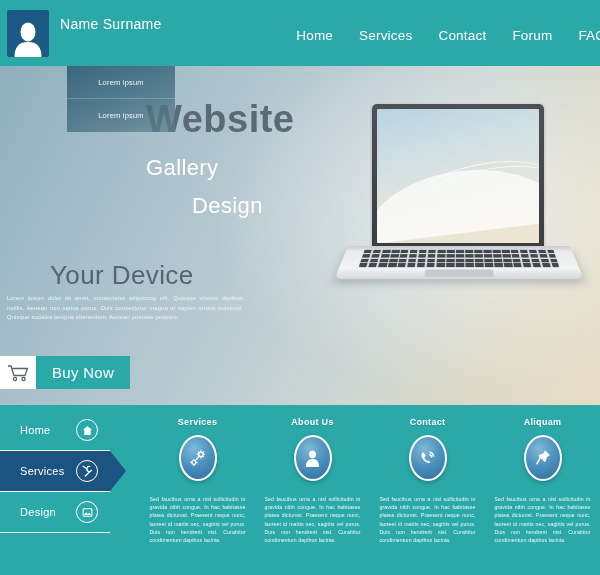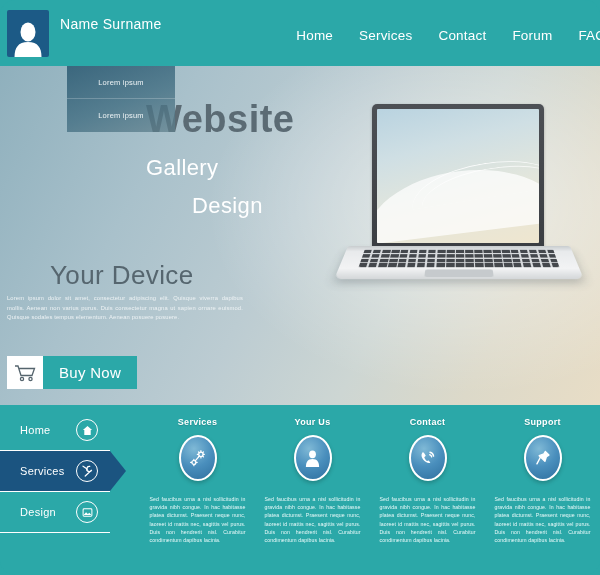--- a/index.html
+++ b/index.html
@@ -80,21 +80,21 @@
     position: absolute; left: 6px; top: 194px;
     font-size: 26px; color: #56666f; font-weight: 300; letter-spacing: .4px; margin-left: 44px;
   }
   .d-body {
     position: absolute; left: 7px; top: 228px; width: 236px;
     font-size: 5.8px; line-height: 9.5px; color: #eef3f5;
     text-align: justify; letter-spacing: .15px;
   }
 
   
-  .buy { position: absolute; left: 7px; top: 290px; display: flex; align-items: flex-start; }
+  .buy { position: absolute; left: 0; top: 290px; display: flex; align-items: flex-start; }
   .buy-icon {
     width: 36px; height: 33px; background: #ffffff;
     display: flex; align-items: center; justify-content: center;
   }
   .buy-btn {
     background: #2ba8a8; color: #ffffff; font-size: 15px; font-weight: 300;
     padding: 0 16px; display: flex; align-items: center; letter-spacing: .3px;
     border: none; cursor: pointer; height: 33px;
   }
 
@@ -317,21 +317,21 @@
             <path d="M13.6 1.8 v1.2 M13.6 8.2 v1.2 M9.8 5.6 h1.2 M16 5.6 h1.2 M11 3 l.9.9 M15.4 7.4 l.9.9 M16.3 3 l-.9.9 M11.9 7.4 l-.9.9"></path>
             <circle cx="6.2" cy="14.2" r="2.1"></circle>
             <path d="M6.2 10.8 v1.1 M6.2 16.5 v1.1 M2.8 14.2 h1.1 M8.5 14.2 h1.1"></path>
             <path d="M11.9 7.4 L7.6 12.6"></path>
           </svg>
         </div>
         <div class="feat-body">Sed faucibus urna a nisl sollicitudin in gravida nibh congue. In hac habitasse platea dictumst. Praesent neque nunc, laoreet id mattis nec, sagittis vel purus. Duis non hendrerit nisl. Curabitur condimentum dapibus lacinia.</div>
       </div>
 
       <div class="feat">
-        <div class="feat-title">Your Us</div>
+        <div class="feat-title">About Us</div>
         <div class="feat-badge">
           <svg width="17" height="19" viewBox="0 0 18 20" fill="#ffffff">
             <ellipse cx="9" cy="5.6" rx="3.6" ry="4.2"></ellipse>
             <path d="M9 10.4 C3.8 10.4 2 14 2 19 L16 19 C16 14 14.2 10.4 9 10.4 Z"></path>
           </svg>
         </div>
         <div class="feat-body">Sed faucibus urna a nisl sollicitudin in gravida nibh congue. In hac habitasse platea dictumst. Praesent neque nunc, laoreet id mattis nec, sagittis vel purus. Duis non hendrerit nisl. Curabitur condimentum dapibus lacinia.</div>
       </div>
 
       <div class="feat">
@@ -340,21 +340,21 @@
           <svg width="19" height="19" viewBox="0 0 20 20" fill="none" stroke="#ffffff" stroke-width="1.5" stroke-linecap="round">
             <path d="M5.2 3.2 C3.4 5 3 8 5.4 11 C7.8 14 10.8 15.4 13 14.4 L11.4 12 L9.4 12.6 C8 11.6 7 10.2 6.6 8.6 L8.2 7.2 L6.6 4.6 Z" fill="#ffffff" stroke="none"></path>
             <path d="M12.6 3.4 a5 5 0 0 1 3.8 4"></path>
             <path d="M12.4 6 a2.8 2.8 0 0 1 2 2.2"></path>
           </svg>
         </div>
         <div class="feat-body">Sed faucibus urna a nisl sollicitudin in gravida nibh congue. In hac habitasse platea dictumst. Praesent neque nunc, laoreet id mattis nec, sagittis vel purus. Duis non hendrerit nisl. Curabitur condimentum dapibus lacinia.</div>
       </div>
 
       <div class="feat">
-        <div class="feat-title">Support</div>
+        <div class="feat-title">Aliquam</div>
         <div class="feat-badge">
           <svg width="18" height="19" viewBox="0 0 18 20" fill="none" stroke="#ffffff" stroke-width="1.5" stroke-linejoin="round">
             <path d="M11.4 2.6 L15.2 6.4 L12.6 8 L11 13 L5 7 L10 5.2 Z" fill="#ffffff" stroke="#ffffff"></path>
             <path d="M6.4 8.4 L2.6 15.6" stroke-linecap="round"></path>
           </svg>
         </div>
         <div class="feat-body">Sed faucibus urna a nisl sollicitudin in gravida nibh congue. In hac habitasse platea dictumst. Praesent neque nunc, laoreet id mattis nec, sagittis vel purus. Duis non hendrerit nisl. Curabitur condimentum dapibus lacinia.</div>
       </div>
     </div>
   </div>

